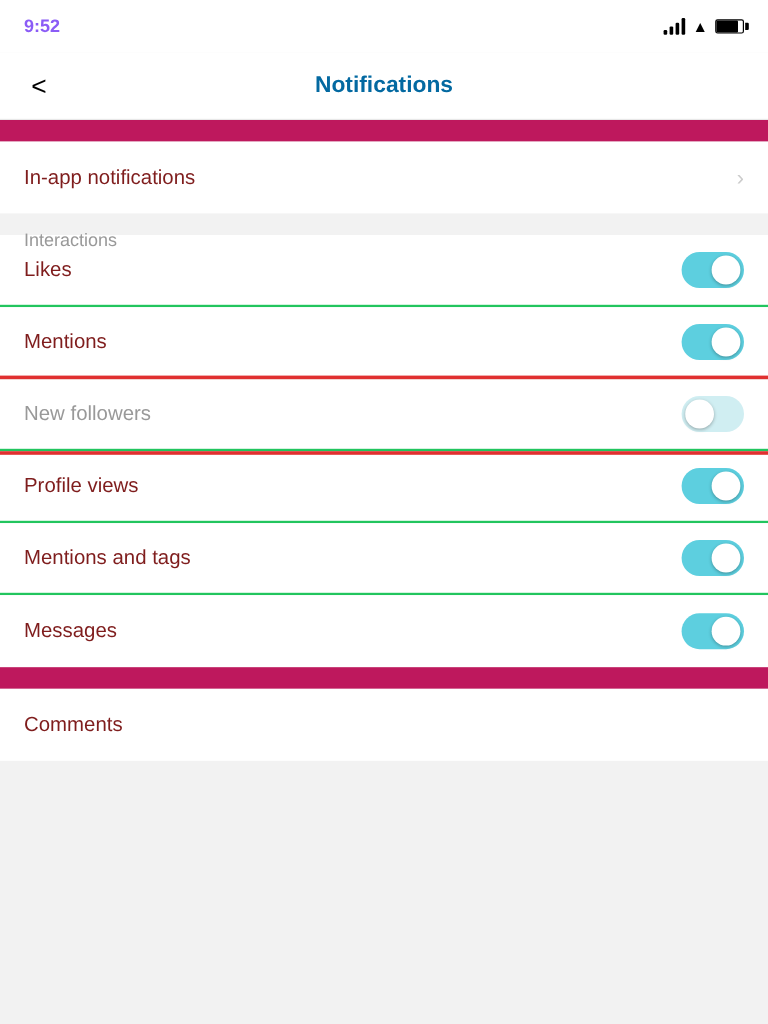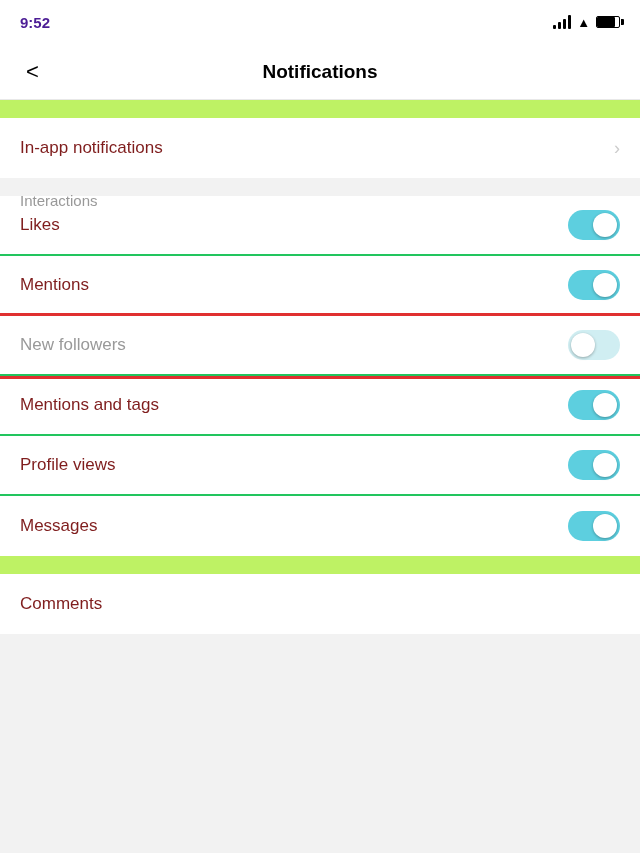--- a/index.html
+++ b/index.html
@@ -19,21 +19,21 @@
       height: 44px;
       display: flex;
       align-items: center;
       justify-content: space-between;
       padding: 0 20px;
     }
 
     .status-bar-left {
       font-size: 15px;
       font-weight: 600;
-      color: #4c1d95;
+      color: #8b5cf6;
     }
 
     .status-bar-right {
       display: flex;
       align-items: center;
       gap: 6px;
     }
 
     .signal-bars {
       display: flex;
@@ -96,27 +96,27 @@
       font-size: 22px;
       color: #000;
       cursor: pointer;
       padding: 8px;
       line-height: 1;
     }
 
     .header-title {
       font-size: 19px;
       font-weight: 700;
-      color: #000000;
+      color: #0369a1;
     }
 
     
     .section-gap {
       height: 18px;
-      background: #bef264;
+      background: #be185d;
     }
 
     
     .list-card {
       background: #fff;
     }
 
     .list-item {
       display: flex;
       align-items: center;
@@ -256,28 +256,28 @@
   </div>
 
   <div class="list-item highlighted-row">
     <span class="list-item-label muted">New followers</span>
     <div class="toggle off">
       <div class="toggle-knob"></div>
     </div>
   </div>
 
   <div class="list-item">
+    <span class="list-item-label">Profile views</span>
+    <div class="toggle on">
+      <div class="toggle-knob"></div>
+    </div>
+  </div>
+
+  <div class="list-item">
     <span class="list-item-label">Mentions and tags</span>
-    <div class="toggle on">
-      <div class="toggle-knob"></div>
-    </div>
-  </div>
-
-  <div class="list-item">
-    <span class="list-item-label">Profile views</span>
     <div class="toggle on">
       <div class="toggle-knob"></div>
     </div>
   </div>
 
   <div class="list-item">
     <span class="list-item-label">Messages</span>
     <div class="toggle on">
       <div class="toggle-knob"></div>
     </div>

